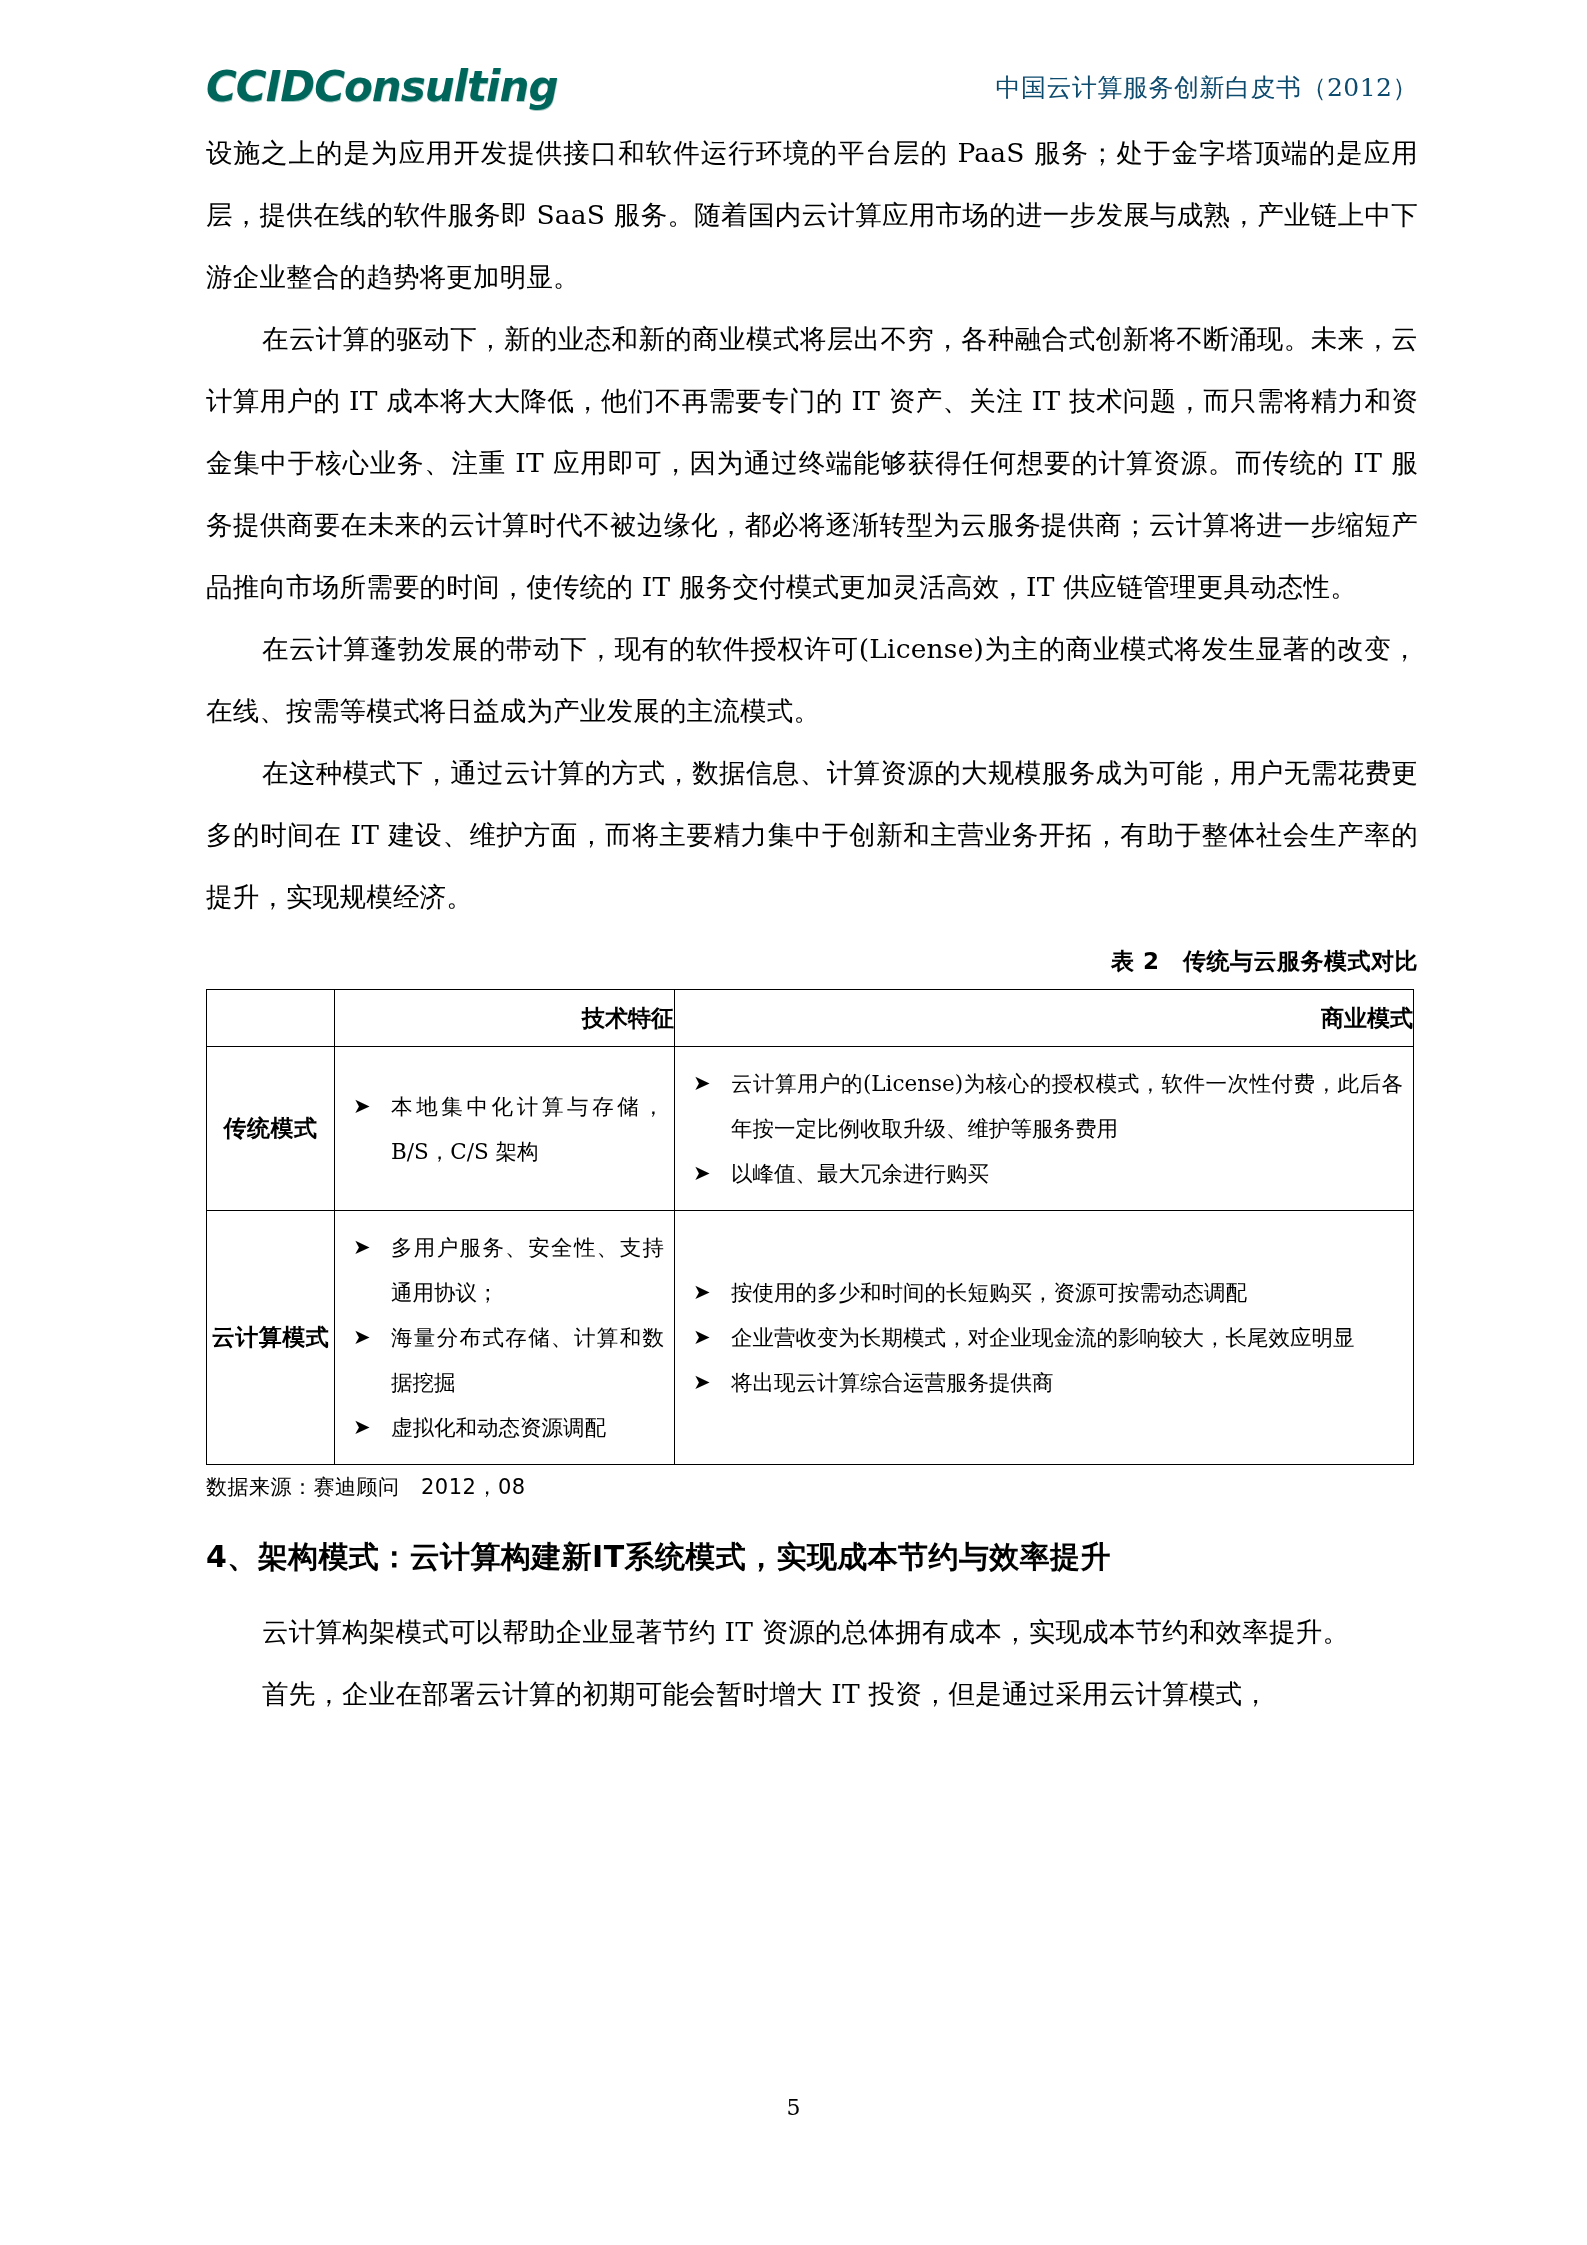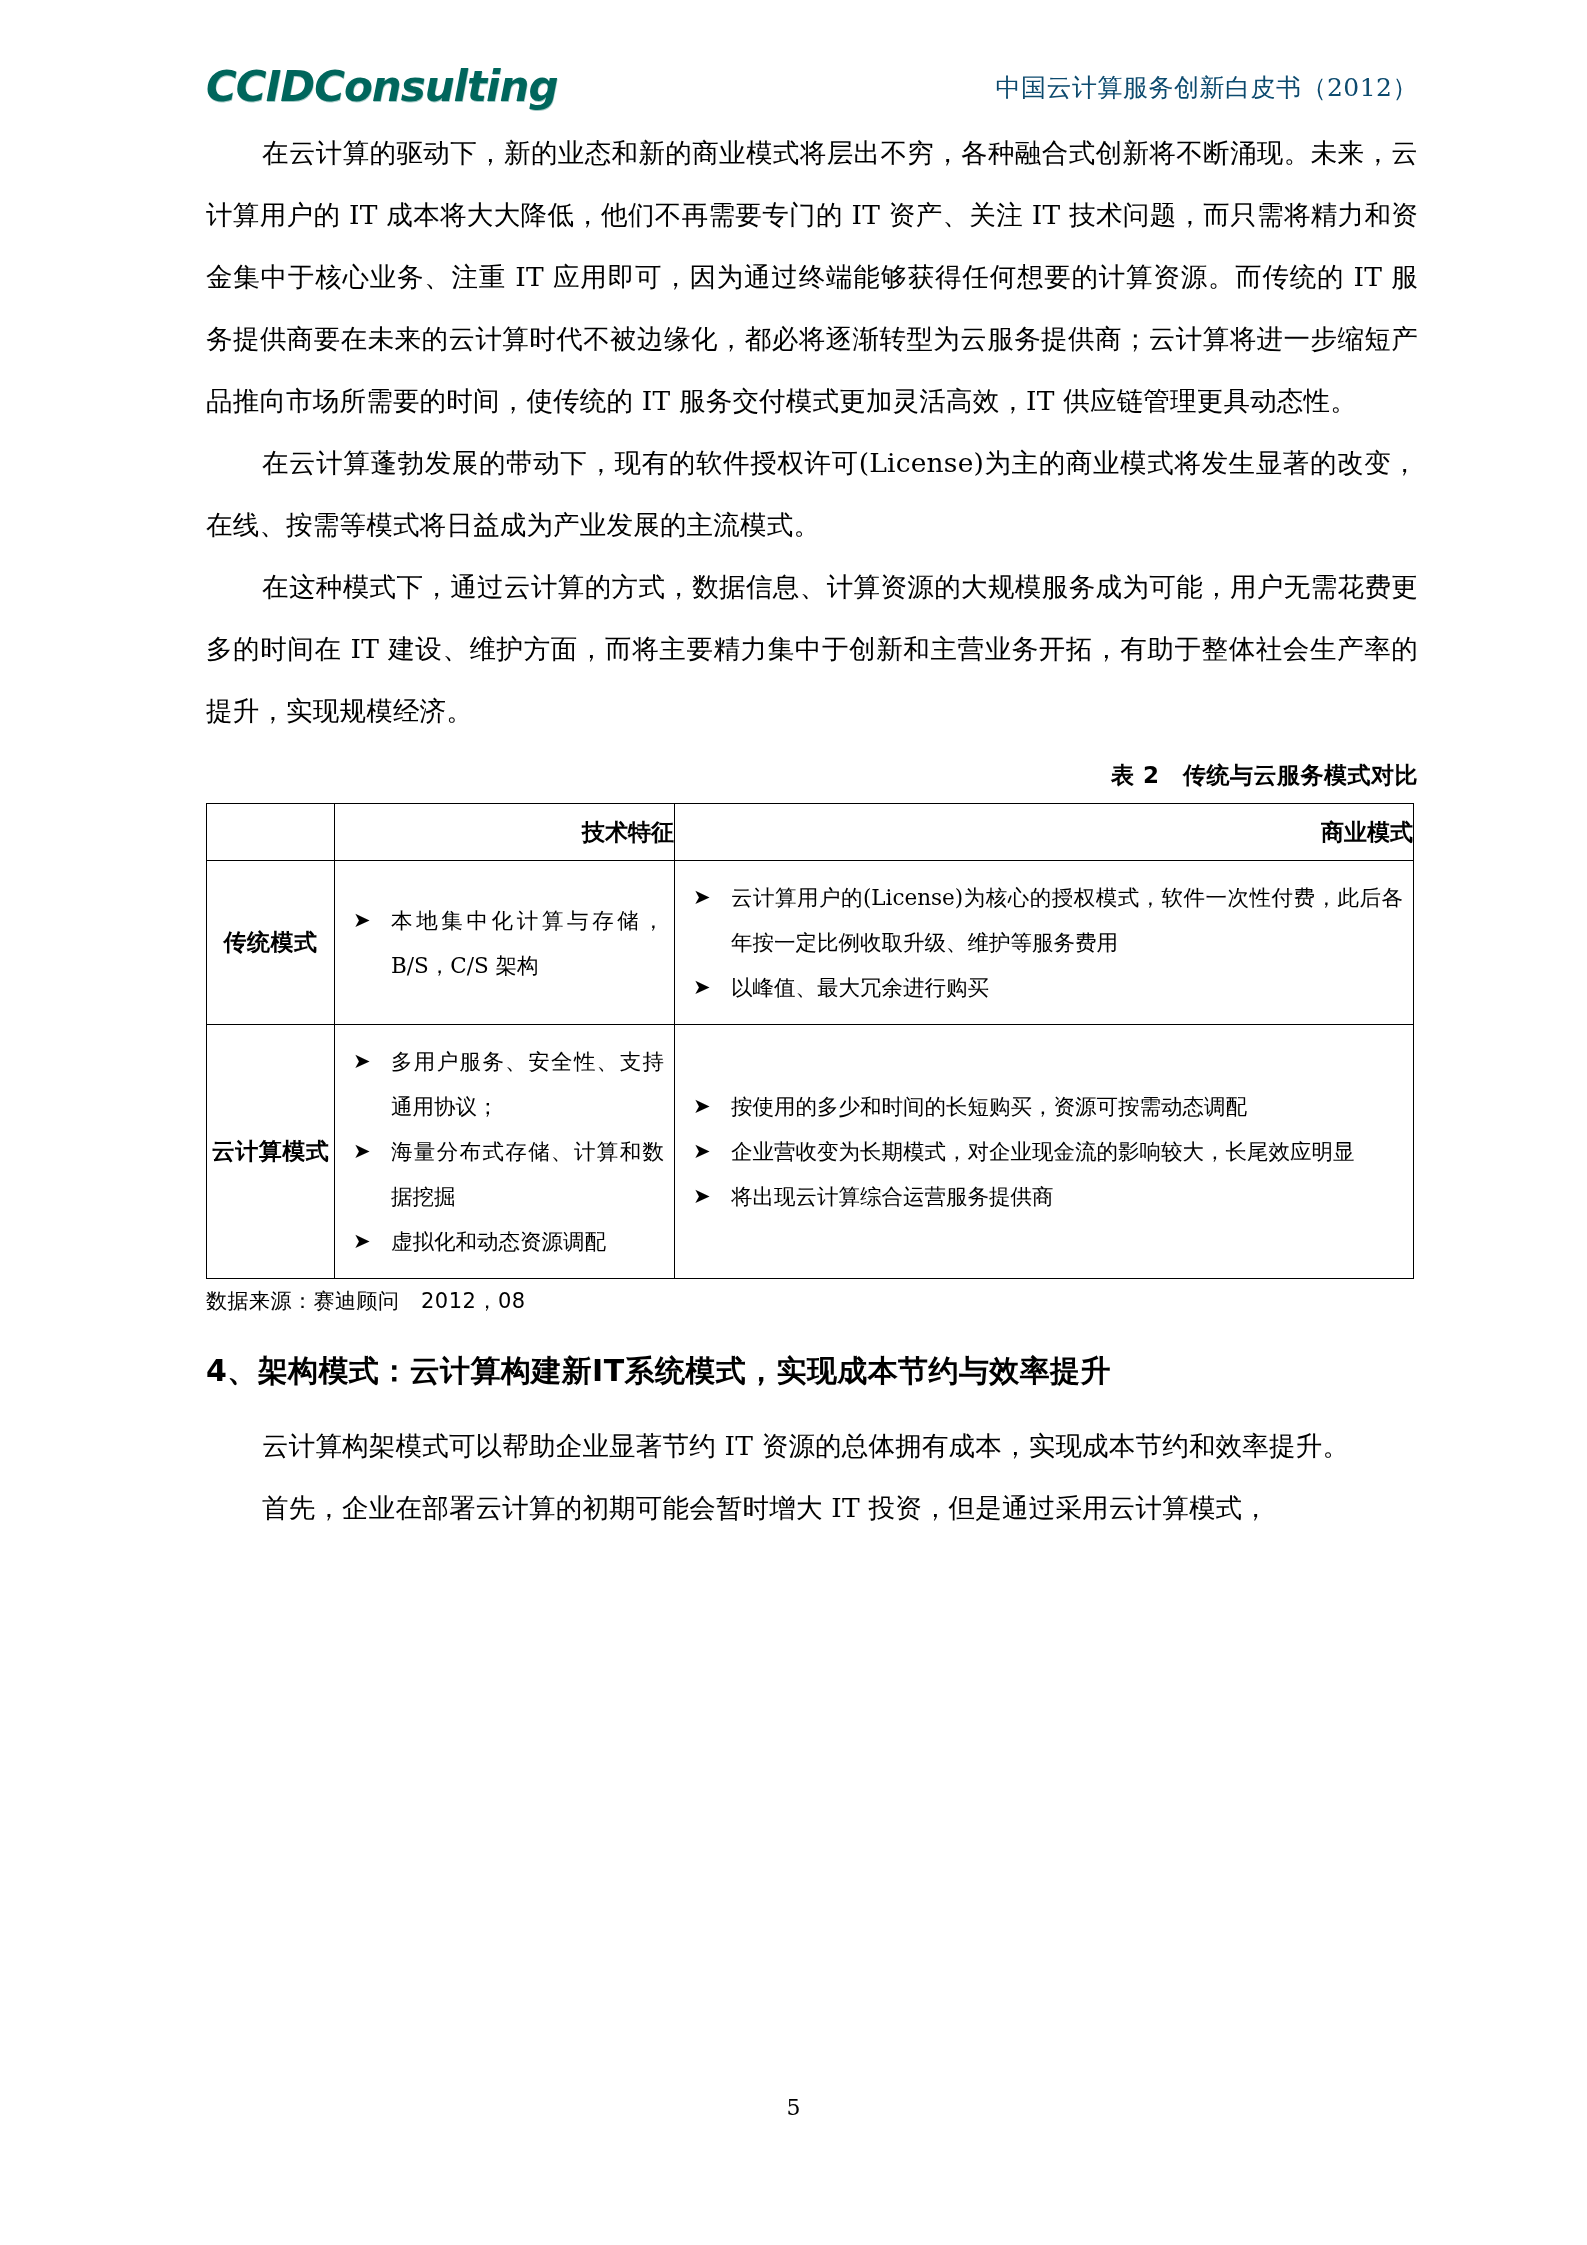--- a/index.html
+++ b/index.html
@@ -167,20 +167,21 @@
 
 <div class="page">
   <div class="content">
 
     <div class="header">
       <div class="logo">CCIDConsulting</div>
       <div class="header-title">中国云计算服务创新白皮书（2012）</div>
     </div>
 
     <div class="para-block">
+      <p class="para">设施之上的是为应用开发提供接口和软件运行环境的平台层的 PaaS 服务；处于金字塔顶端的是应用层，提供在线的软件服务即 SaaS 服务。随着国内云计算应用市场的进一步发展与成熟，产业链上中下游企业整合的趋势将更加明显。</p>
       <p class="para indent">在云计算的驱动下，新的业态和新的商业模式将层出不穷，各种融合式创新将不断涌现。未来，云计算用户的 IT 成本将大大降低，他们不再需要专门的 IT 资产、关注 IT 技术问题，而只需将精力和资金集中于核心业务、注重 IT 应用即可，因为通过终端能够获得任何想要的计算资源。而传统的 IT 服务提供商要在未来的云计算时代不被边缘化，都必将逐渐转型为云服务提供商；云计算将进一步缩短产品推向市场所需要的时间，使传统的 IT 服务交付模式更加灵活高效，IT 供应链管理更具动态性。</p>
     </div>
 
 
     <p class="para indent">在云计算蓬勃发展的带动下，现有的软件授权许可(License)为主的商业模式将发生显著的改变，在线、按需等模式将日益成为产业发展的主流模式。</p>
     <p class="para indent">在这种模式下，通过云计算的方式，数据信息、计算资源的大规模服务成为可能，用户无需花费更多的时间在 IT 建设、维护方面，而将主要精力集中于创新和主营业务开拓，有助于整体社会生产率的提升，实现规模经济。</p>
 
     <div class="table-caption">表 2　传统与云服务模式对比</div>
 
     <table class="cmp">

